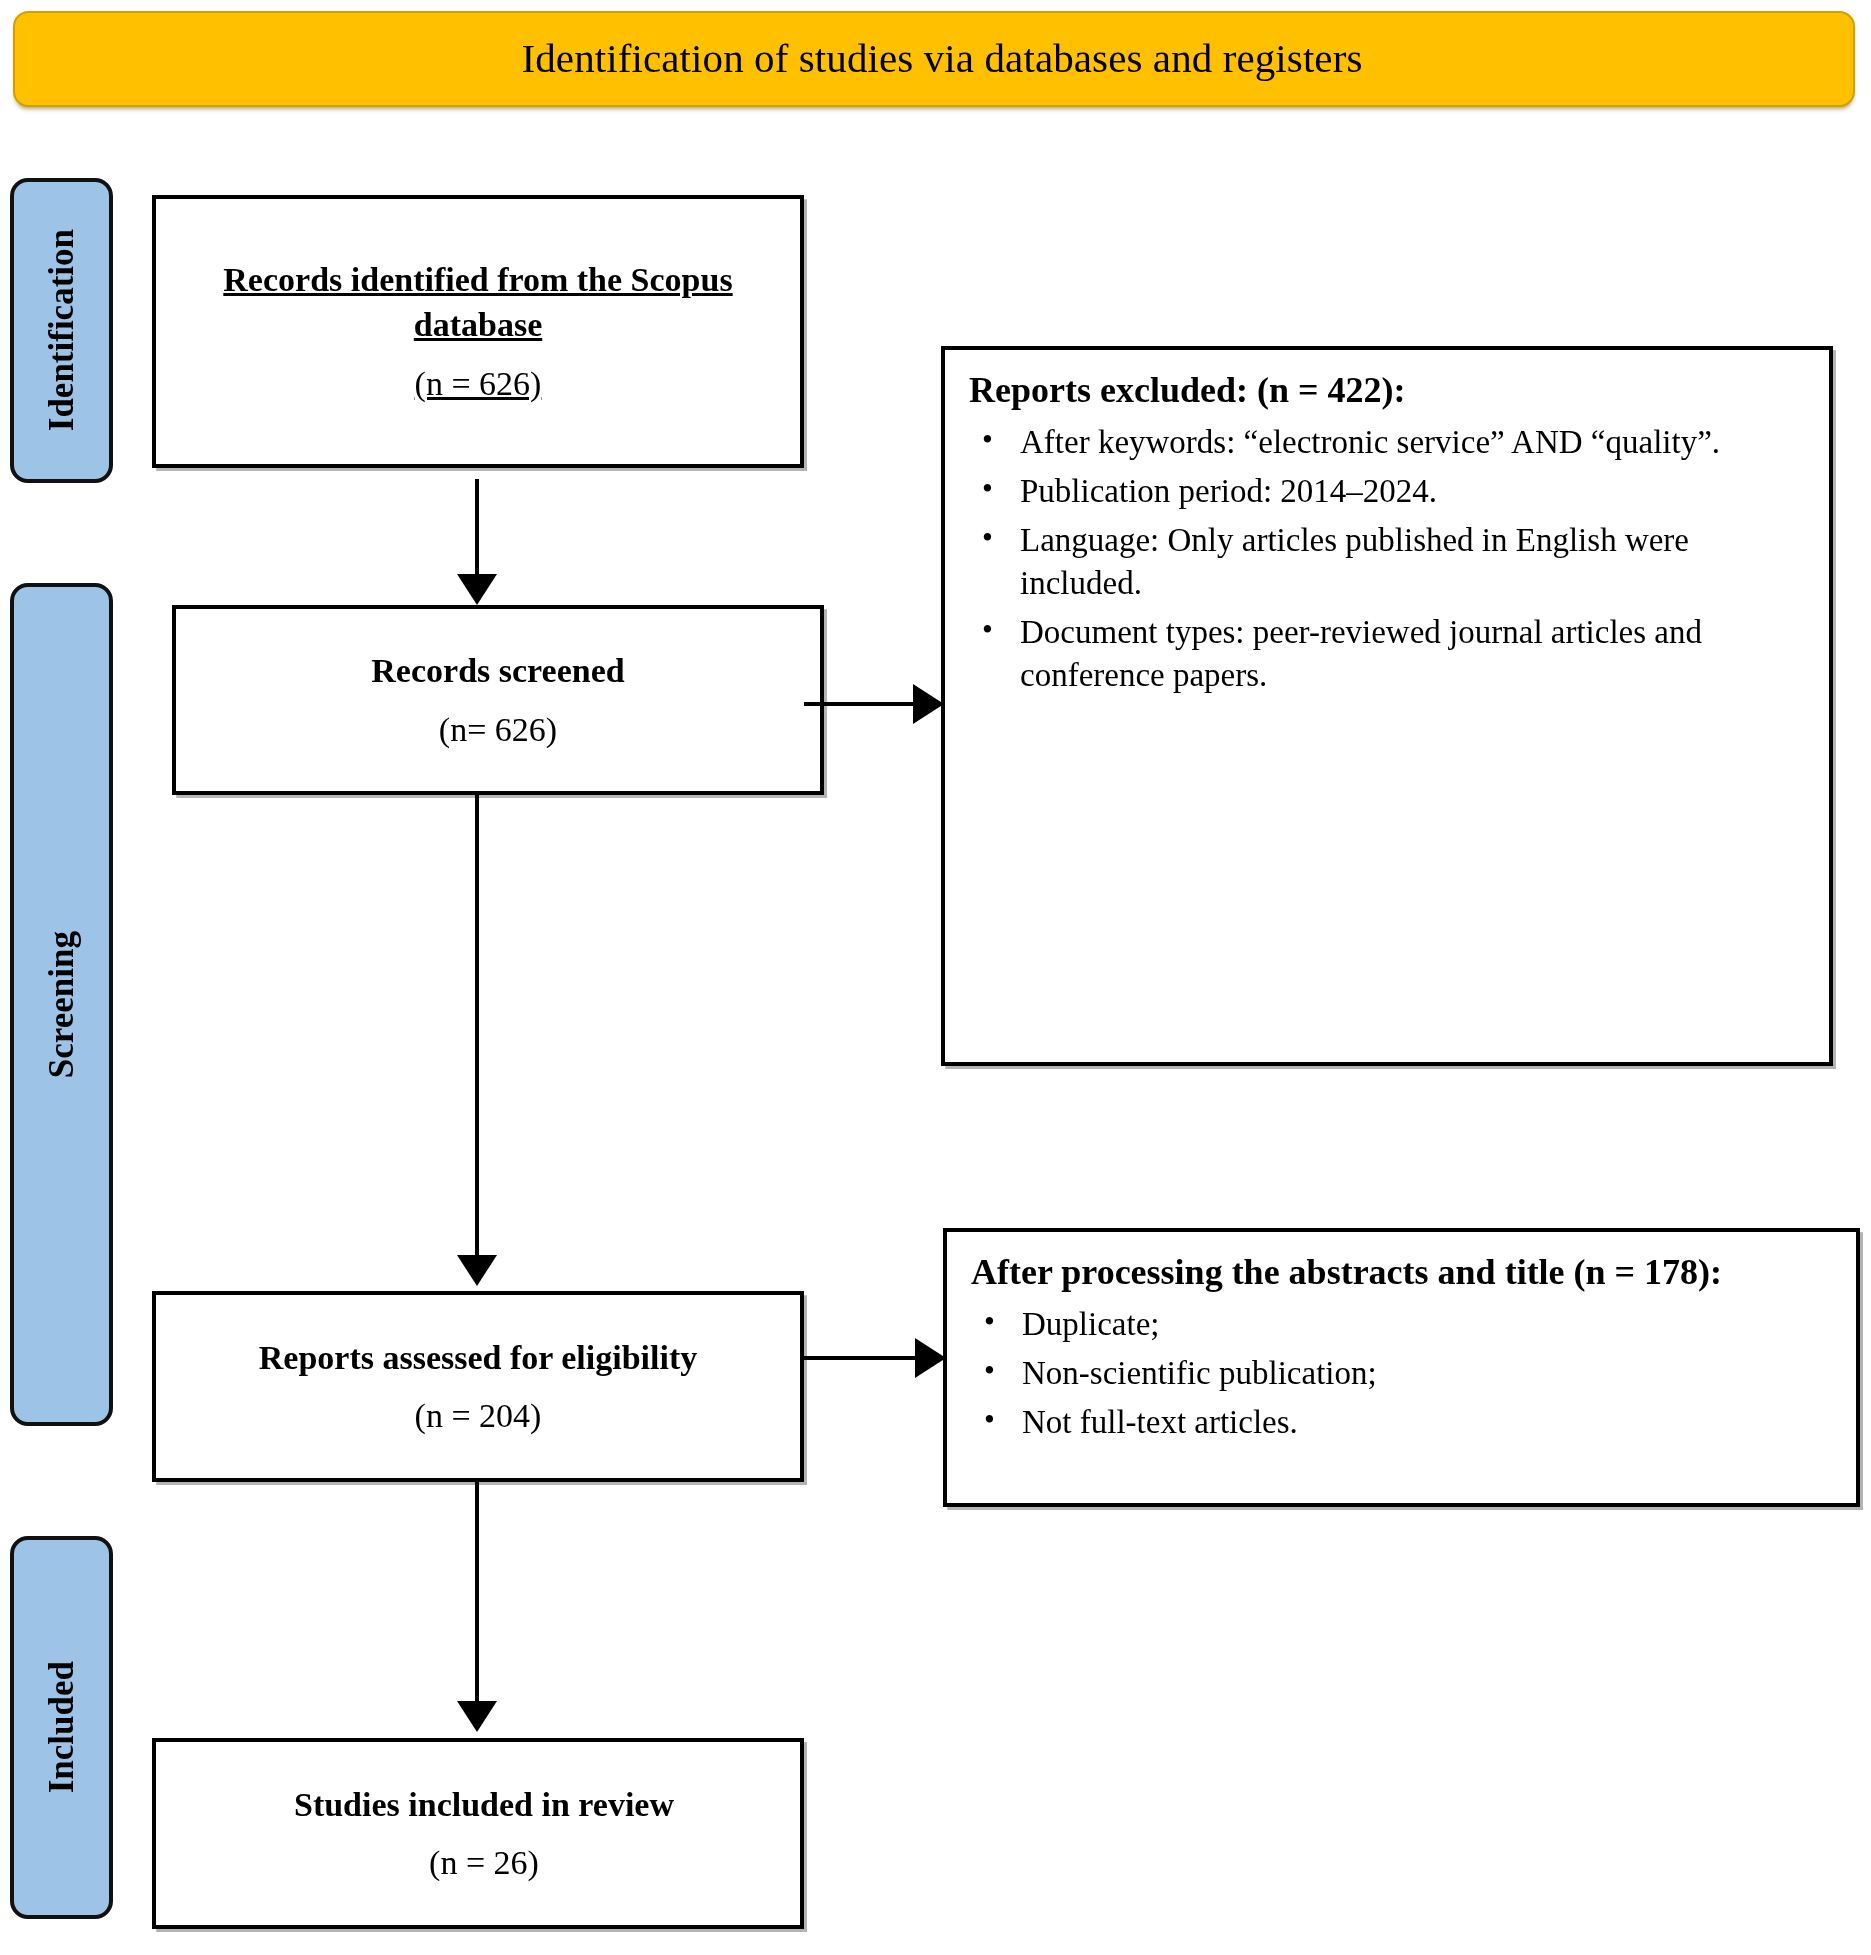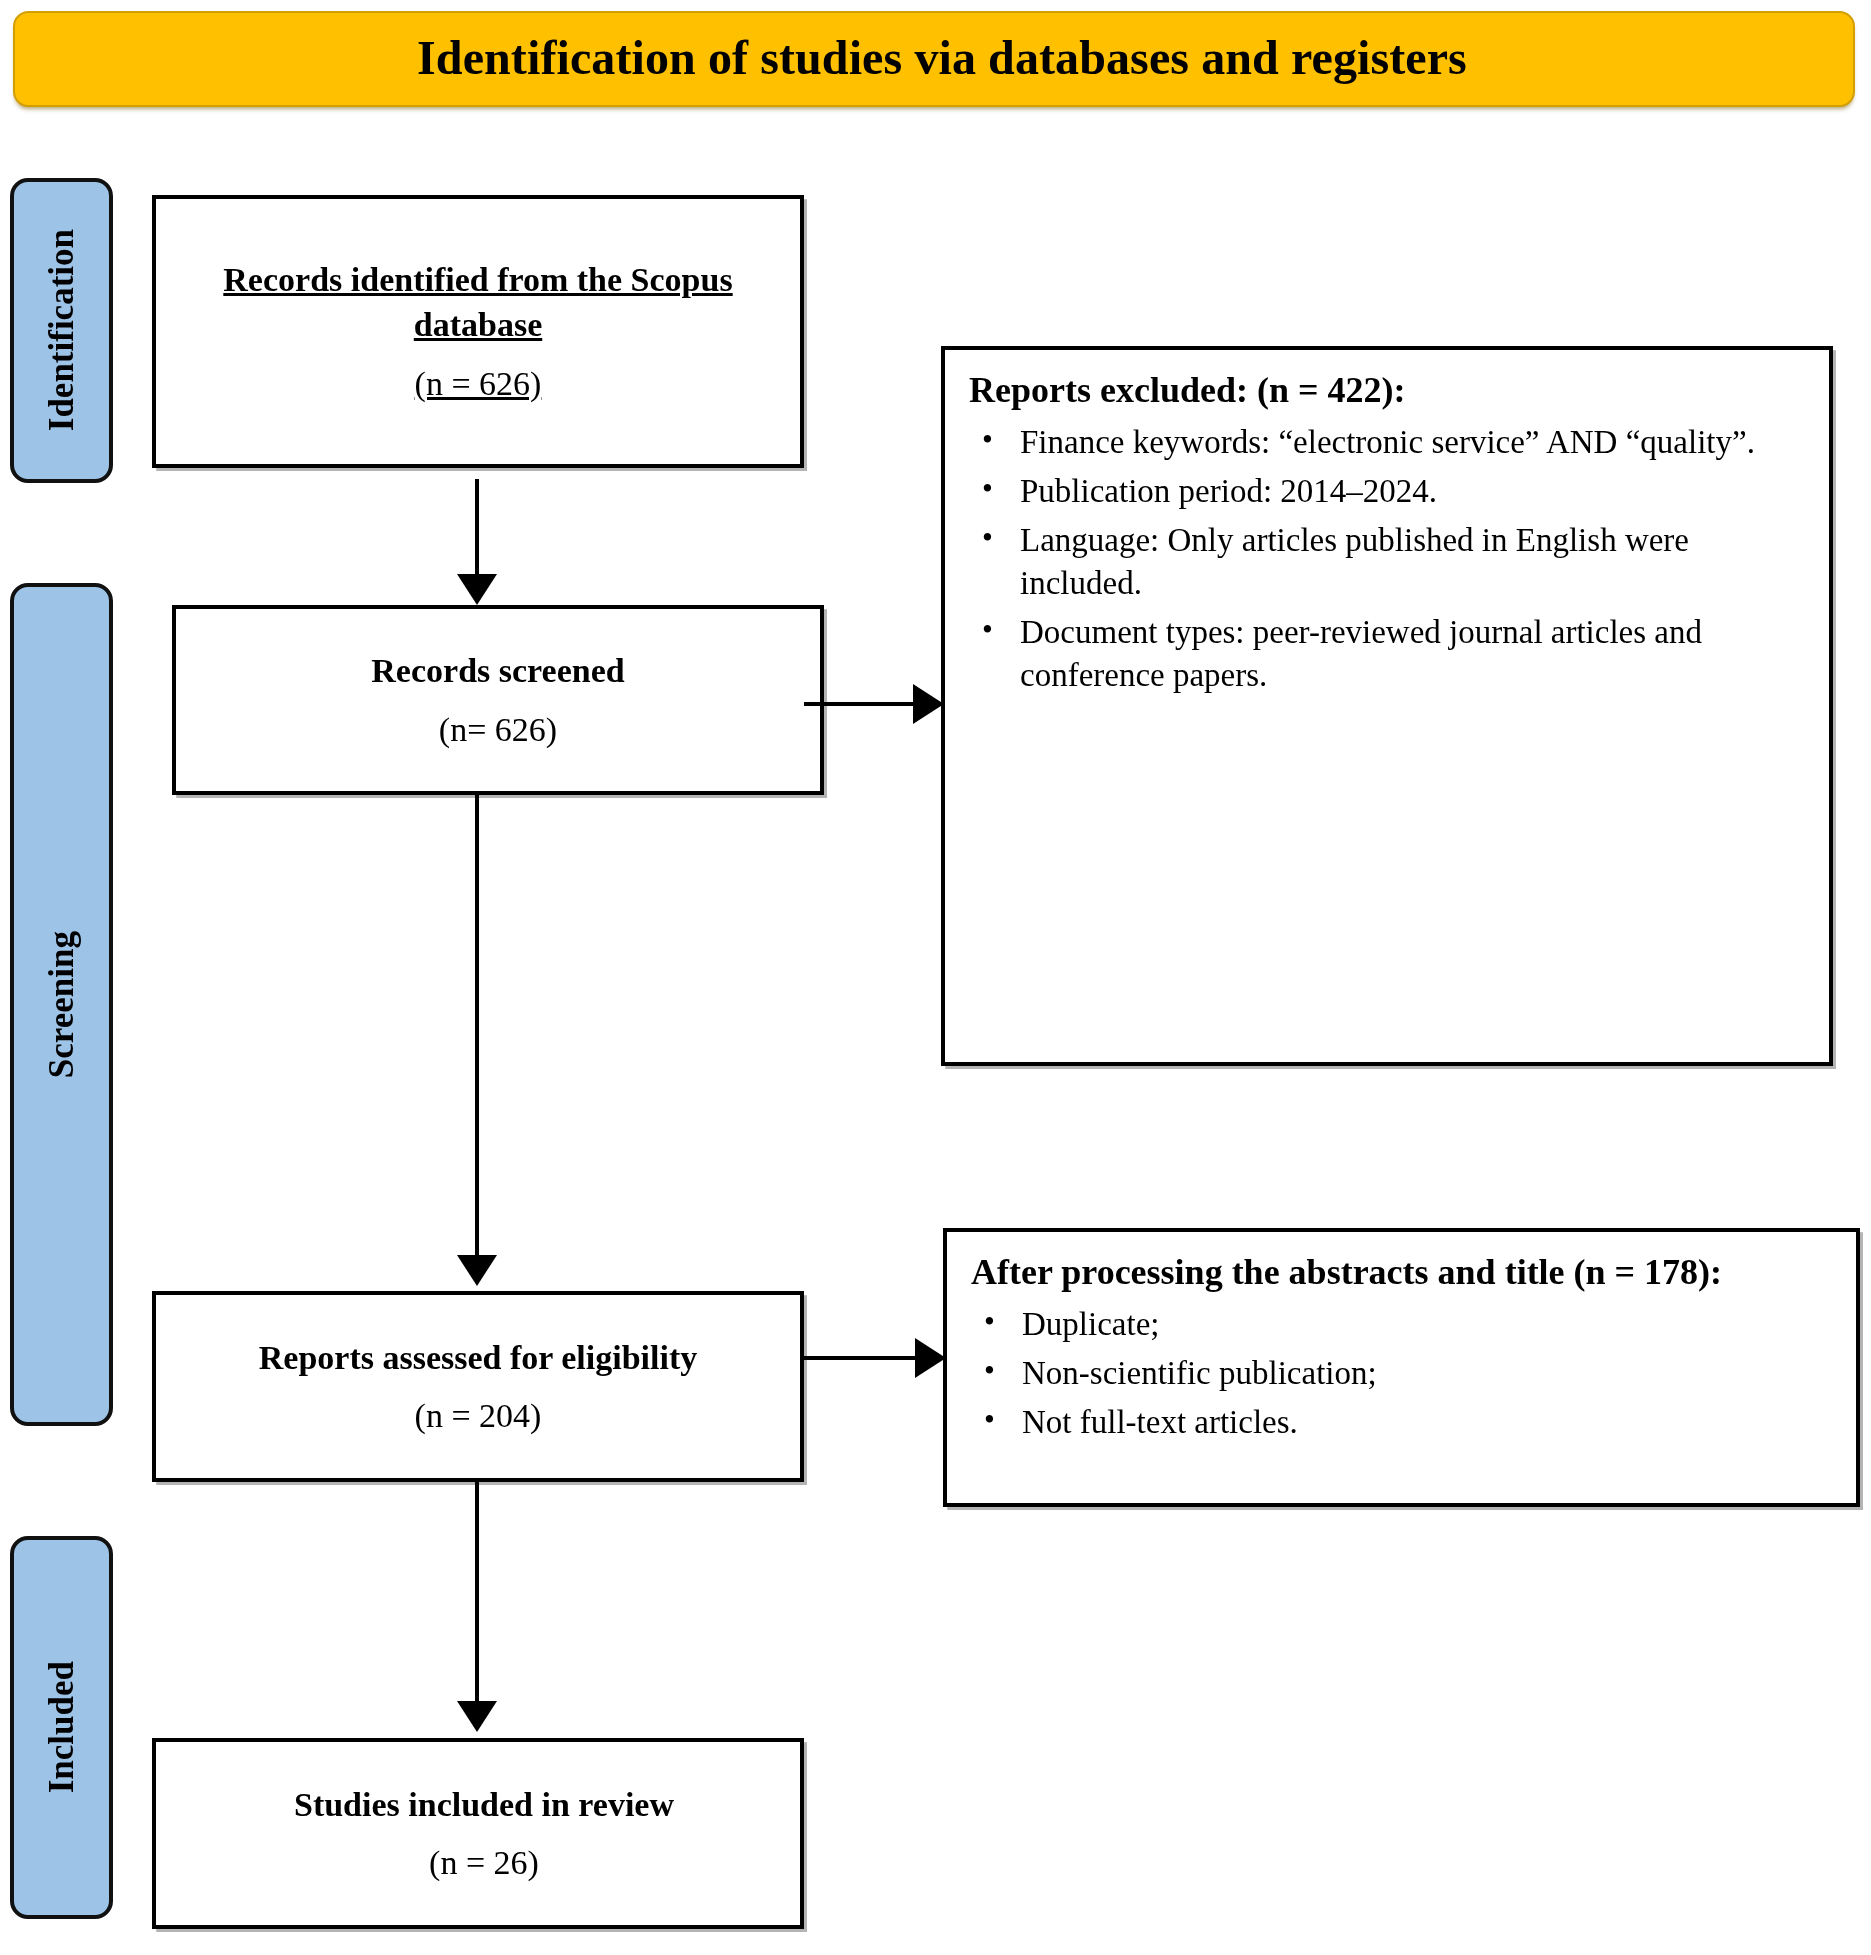--- a/index.html
+++ b/index.html
@@ -27,22 +27,22 @@
     background: #FFC000;
     border: 2.4px solid #D39E00;
     border-radius: 15.5px;
     box-shadow: 0 4.2px 4.2px -2.4px rgba(120,90,0,0.55);
     display: flex;
     align-items: center;
     justify-content: center;
     box-sizing: border-box;
   }
   .header-title {
-    font-size: 48px;
-    font-weight: bold;
+    font-size: 41px;
+    font-weight: normal;
     letter-spacing: 0.1px;
     text-align: center;
     line-height: 1.1;
     margin-left: 16px;
   }
 
   
   .stage-bar {
     position: absolute;
     background: #9DC3E6;
@@ -240,21 +240,21 @@
     </div>
   </div>
 
   <div class="hline" id="conn4-line"></div>
   <div class="arrow-right" id="conn4-arrow"></div>
 
   <div class="flow-box" id="box-excluded">
     <div class="box-inner-left">
       <div class="list-heading">Reports excluded: (n = 422):</div>
       <ul class="bullets">
-        <li>Finance keywords: “electronic service” AND “quality”.</li>
+        <li>After keywords: “electronic service” AND “quality”.</li>
         <li>Publication period: 2014–2024.</li>
         <li>Language: Only articles published in English were included.</li>
         <li>Document types: peer-reviewed journal articles and conference papers.</li>
       </ul>
     </div>
   </div>
 
   <div class="vline" id="conn2-line"></div>
   <div class="arrow-down" id="conn2-arrow"></div>
 

